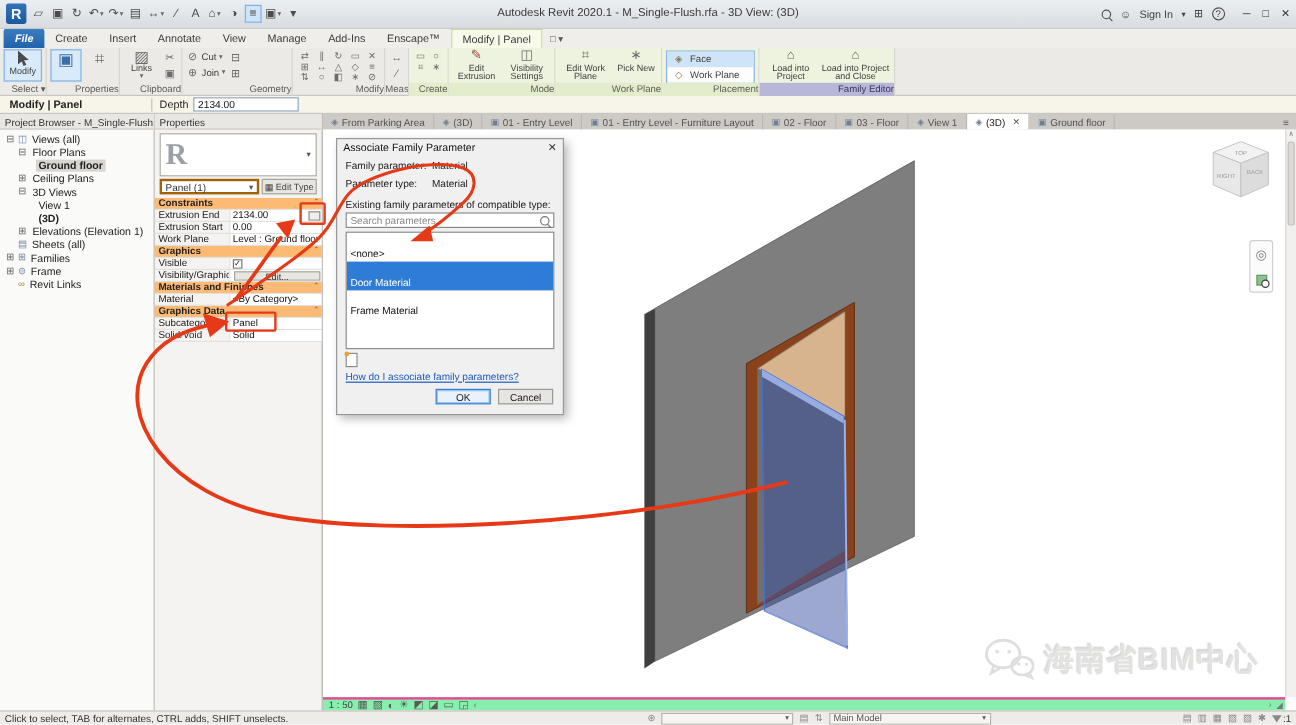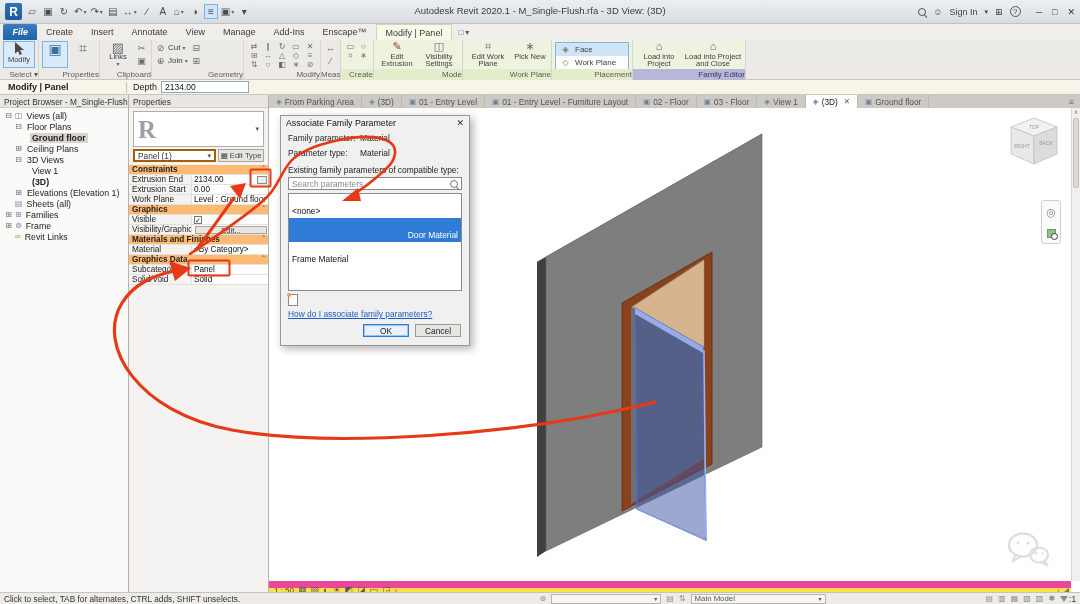--- a/index.html
+++ b/index.html
@@ -95,21 +95,21 @@
   .viewtabs { height:13px; background:#cdcac6; display:flex; align-items:stretch; font-size:8.3px; color:#54524f; }
   .vtab { display:flex; align-items:center; gap:3px; padding:0 7px; border-right:1px solid #bcb9b4; white-space:nowrap; }
   .vtab .vico { font-size:7.5px; color:#6b7f96; }
   .vtab.active { background:#fff; color:#1a1a1a; }
   .vtab .vclose { font-size:7.5px; color:#555; margin-left:3px; }
   .vtabs-end { margin-left:auto; display:flex; align-items:center; padding:0 6px; color:#555; }
   .drawarea { position:absolute; top:13px; left:0; right:9px; bottom:11px; background:#fff; overflow:hidden; }
   .vscroll { position:absolute; top:13px; right:0; width:9px; bottom:11px; background:#f1f0ee; border-left:1px solid #dbd8d4; }
   .vscroll .arr { display:block; text-align:center; font-size:6px; color:#777; height:9px; line-height:9px; }
   .vthumb { position:absolute; top:10px; left:1px; right:1px; height:70px; background:#dcdad6; border:1px solid #c2bfba; border-radius:2px; }
-  .hstrip { position:absolute; left:0; right:9px; bottom:0; height:11px; background:#fde047; border-top:7px solid #ec4899; display:flex; align-items:center; }
+  .hstrip { position:absolute; left:0; right:9px; bottom:0; height:11px; background:#86efac; border-top:2px solid #ec4899; display:flex; align-items:center; }
   .vcb { display:flex; align-items:center; gap:4px; padding-left:5px; font-size:8px; color:#444; }
   .vcb .vi { font-size:9px; color:#5a5a5a; }
   .hstrip .endbits { margin-left:auto; display:flex; align-items:center; gap:4px; padding-right:2px; color:#777; font-size:7px; }
 
   .viewcube { position:absolute; top:6px; right:8px; width:58px; height:58px; }
   .navbar { position:absolute; top:92px; right:10px; width:20px; height:44px; background:#fbfbfb; border:1px solid #cfcfcf; border-radius:3px; display:flex; flex-direction:column; align-items:center; justify-content:space-around; color:#7a7a7a; }
   .navbar .ni { font-size:11px; }
   .navbar .nz { width:9px; height:9px; background:#8fc08f; border:1px solid #6a9a6a; position:relative; }
   .navbar .nz::after { content:""; position:absolute; width:5px; height:5px; border:1.2px solid #3c3c3c; border-radius:50%; left:3px; top:3px; background:#fff; }
 
@@ -122,21 +122,21 @@
   .dlg-title .dclose { margin-left:auto; font-size:9px; color:#333; }
   .dlg-row { display:flex; padding:3px 7px 2px; }
   .dlg-row .dl { width:72px; color:#222; }
   .dlg-row .dv { color:#222; }
   .dlg-lab { padding:5px 7px 2px; color:#222; white-space:nowrap; }
   .dlg-search { margin:0 7px; height:13px; background:#fff; border:1px solid #8a8a8a; display:flex; align-items:center; padding:0 3px; color:#8a8a8a; }
   .dlg-search .mag { margin-left:auto; border-color:#777; }
   .dlg-search .mag::after { background:#777; }
   .dlg-list { margin:3px 7px 0; height:98px; background:#fff; border:1px solid #8a8a8a; overflow:hidden; }
   .ditem { height:10.5px; line-height:10.5px; padding:12px 3px; color:#111; white-space:nowrap; }
-  .ditem.sel { background:#2e7cd6; color:#fff;text-align:right; }
+  .ditem.sel { background:#2e7cd6; color:#fff; }
   .dlg-npi { margin:3px 7px 0; width:10px; height:12px; border:1px solid #8a8a8a; background:#fff; position:relative; }
   .dlg-npi::after { content:""; position:absolute; width:4px; height:4px; background:#e8a33d; border-radius:50%; left:-2px; top:-2px; }
   .dlg-link { padding:3px 7px 0; }
   .dlg-link span { color:#1d5bbf; text-decoration:underline; }
   .dlg-btns { display:flex; justify-content:flex-end; gap:6px; padding:5px 8px 0; }
   .dbtn { width:46px; height:13px; background:#e7e5e2; border:1px solid #9a9a9a; text-align:center; line-height:12px; color:#222; }
   .dbtn.ok { border:1px solid #2e7cd6; box-shadow:inset 0 0 0 1px #9cc4ee; background:#e9f1fb; }
 
   
   .statusbar { position:absolute; left:0; right:0; bottom:0; height:12px; background:#eeece8; border-top:1px solid #c6c3bd; display:flex; align-items:center; font-size:8.3px; color:#333; padding:0 4px; gap:5px; z-index:10; }
@@ -565,20 +565,21 @@
         <svg width="42" height="36" viewBox="0 0 42 36">
           <ellipse cx="16" cy="14" rx="14" ry="11.5" fill="none" stroke="#dedede" stroke-width="2.4"></ellipse>
           <circle cx="11" cy="12" r="1.6" fill="#dedede"></circle>
             <circle cx="21" cy="12" r="1.6" fill="#dedede"></circle>
           <path d="M8,24 L6,30 L13,26" fill="none" stroke="#dedede" stroke-width="2.2"></path>
           <ellipse cx="32" cy="24" rx="9" ry="7.5" fill="none" stroke="#dedede" stro="" stroke-width="2.2"></ellipse>
           <circle cx="29" cy="22.5" r="1.2" fill="#dedede"></circle>
             <circle cx="35.5" cy="22.5" r="1.2" fill="#dedede"></circle>
           <path d="M38,30 L40,34 L34,31.5" fill="none" stroke="#dedede" stroke-width="2"></path>
         </svg>
+        <span class="wm-text">海南省BIM中心</span>
       </div>
     </div>
 
     <div class="vscroll">
       <span class="arr">∧</span>
       <span class="vthumb"></span>
     </div>
 
     <div class="hstrip">
       <div class="vcb">

